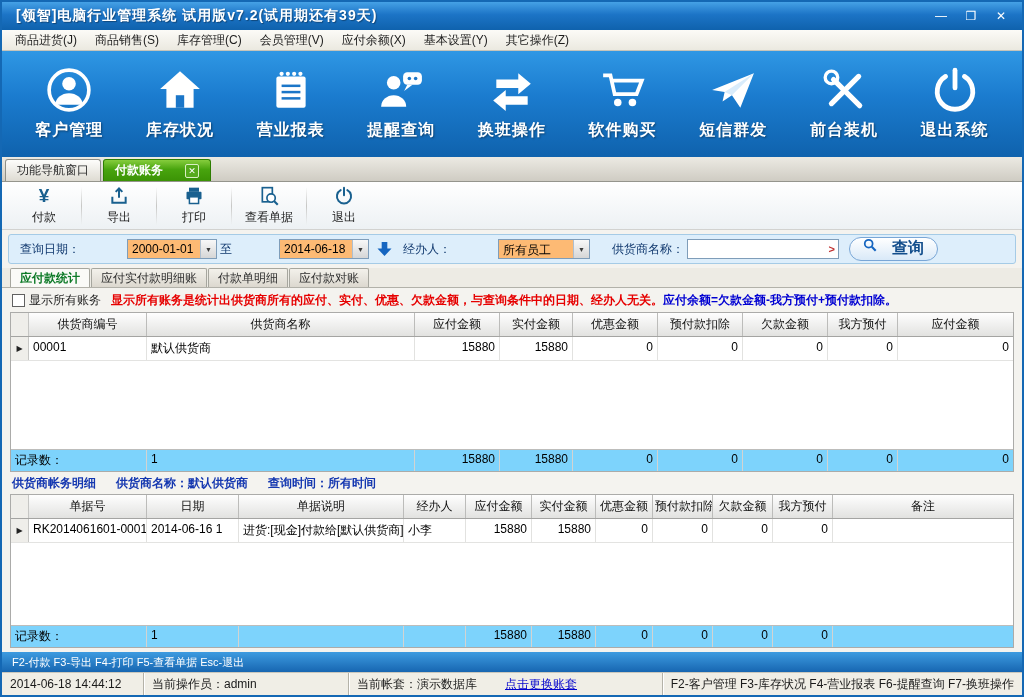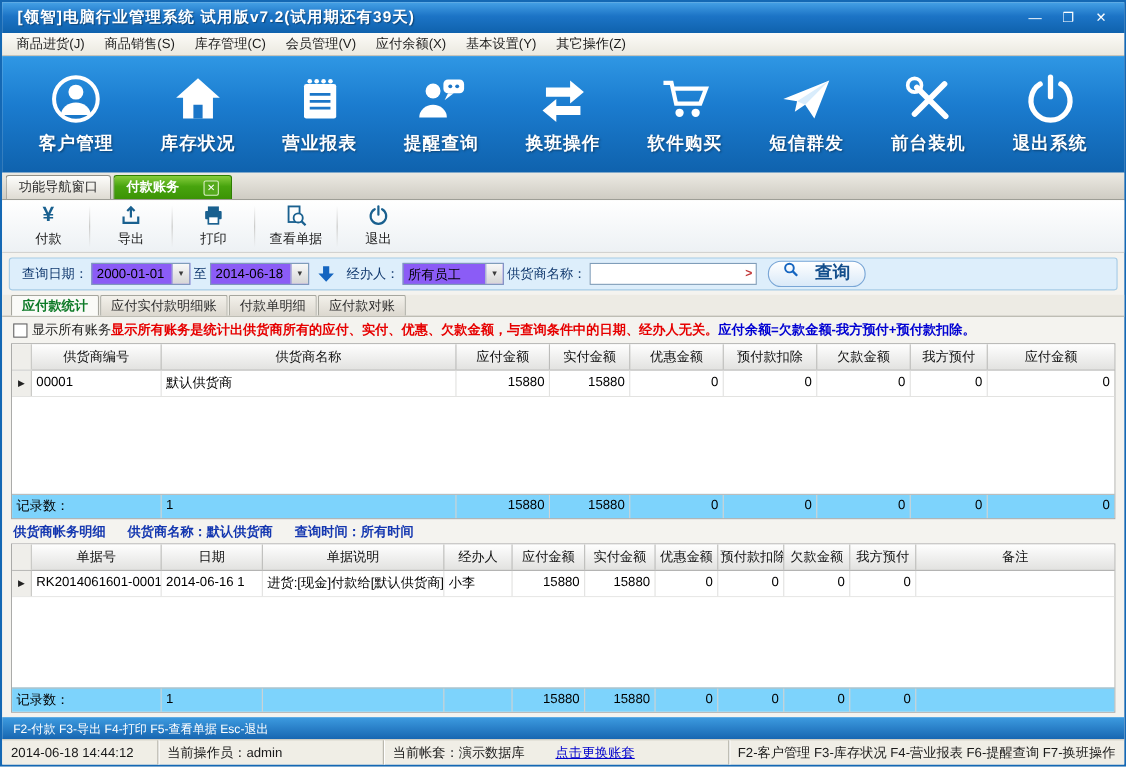--- a/index.html
+++ b/index.html
@@ -52,21 +52,21 @@
     color:#19608f; font-size:19px; font-weight:bold; }
   .aicon svg { width:20px; height:20px; display:block; }
   .alabel { font-size:12px; color:#1c1c1c; white-space:nowrap; }
   .asep { width:1px; height:38px; margin:0 3px;
     background:linear-gradient(rgba(0,0,0,0),#c7c7c5,rgba(0,0,0,0)); }
 
   
   .querybar { margin:4px 6px; height:30px; flex:0 0 30px; background:#ddeefb; border:1px solid #a5cbe6;
     border-radius:3px; display:flex; align-items:center; padding:0 8px; }
   .qlabel { font-size:12px; color:#10386e; white-space:nowrap; margin:0 3px; }
-  .combo { background:#8b5cf6; border:1px solid #7f9db9; height:20px; display:flex; align-items:stretch; }
+  .combo { background:#fdba74; border:1px solid #7f9db9; height:20px; display:flex; align-items:stretch;margin-left:44px; }
   .combo-text { padding:2px 4px; font-size:12px; flex:1; white-space:nowrap; overflow:hidden; }
   .combo-btn { width:16px; background:linear-gradient(#f8f8f8,#d6d6d6); border-left:1px solid #aebfd0;
     font-size:7px; color:#3b3b3b; display:flex; align-items:center; justify-content:center; }
   .w-date { width:90px; }  .w-op { width:92px; }
   .apply-arrow { margin:0 8px; display:flex; align-items:center; }
   .apply-arrow svg { width:15px; height:16px; }
   .inputwrap { position:relative; width:152px; height:20px; background:#fff; border:1px solid #7f9db9;
     display:flex; align-items:center; }
   .inputwrap input { border:none; outline:none; width:100%; font-size:12px; padding:0 16px 0 4px;
     background:transparent; }
@@ -80,21 +80,21 @@
   .subtabs { height:20px; flex:0 0 20px; display:flex; align-items:flex-end; padding-left:8px;
     border-bottom:1px solid #b2b1a9; background:#edebe4; }
   .subtab { height:19px; padding:0 9px; font-size:12px; display:flex; align-items:center;
     border:1px solid #a6a69e; border-bottom:none; border-radius:2px 2px 0 0;
     background:linear-gradient(#f3f1eb,#dcd8cf); margin-right:1px; color:#2e2e2e; white-space:nowrap; }
   .subtab.active { background:#fafaf7; color:#0d7a27; font-weight:bold; }
 
   
   .noticebar { height:24px; flex:0 0 24px; display:flex; align-items:center; padding-left:10px; }
   .checkbox { width:13px; height:13px; background:#fff; border:1px solid #616161; margin-right:4px; }
-  .cb-label { font-size:12px; color:#1d1d1d; white-space:nowrap; }
+  .cb-label { font-size:12px; color:#1d1d1d; margin-right:10px; white-space:nowrap; }
   .notice-red { font-size:12px; font-weight:bold; color:#e60000; white-space:nowrap; }
   .notice-blue { font-size:12px; font-weight:bold; color:#0000d2; white-space:nowrap; }
 
   
   .gridwrap { margin:0 8px; border:1px solid #ababa9; background:#fff; display:flex; flex-direction:column; }
   .t1wrap { height:160px; flex:0 0 160px; }
   .t2wrap { flex:1; min-height:0; }
   .g-head, .g-row, .g-foot { display:grid; }
   .t1 { grid-template-columns:18px 118px 268px 85px 73px 85px 85px 85px 70px minmax(0,1fr); }
   .t2 { grid-template-columns:18px 118px 92px 165px 62px 66px 64px 57px 60px 60px 60px minmax(0,1fr); }
@@ -330,21 +330,21 @@
       <span class="apply-arrow">
         <svg viewBox="0 0 16 17">
             <path d="M5 1 h6 v7 h4.5 L8 16 0.5 8 H5 z" fill="#1565c0"></path>
           </svg>
       </span>
       <span class="qlabel">经办人：</span>
       <div class="combo w-op">
         <span class="combo-text">所有员工</span>
         <span class="combo-btn">▼</span>
       </div>
-      <span class="qlabel" style="margin-left:3px;">供货商名称：</span>
+      <span class="qlabel" style="margin-left:22px;">供货商名称：</span>
       <div class="inputwrap">
         <input type="text" value="" style="">
         <span class="picker">&gt;</span>
       </div>
       <div class="btn-query">
         <svg viewBox="0 0 16 16">
             <circle cx="6.5" cy="6.5" r="4.5" fill="none" stroke="#1565c0" stroke-width="2"></circle>
             <line x1="10" y1="10" x2="14.5" y2="14.5" stroke="#1565c0" stroke-width="2.4"></line>
           </svg>
         <span>查询</span>

